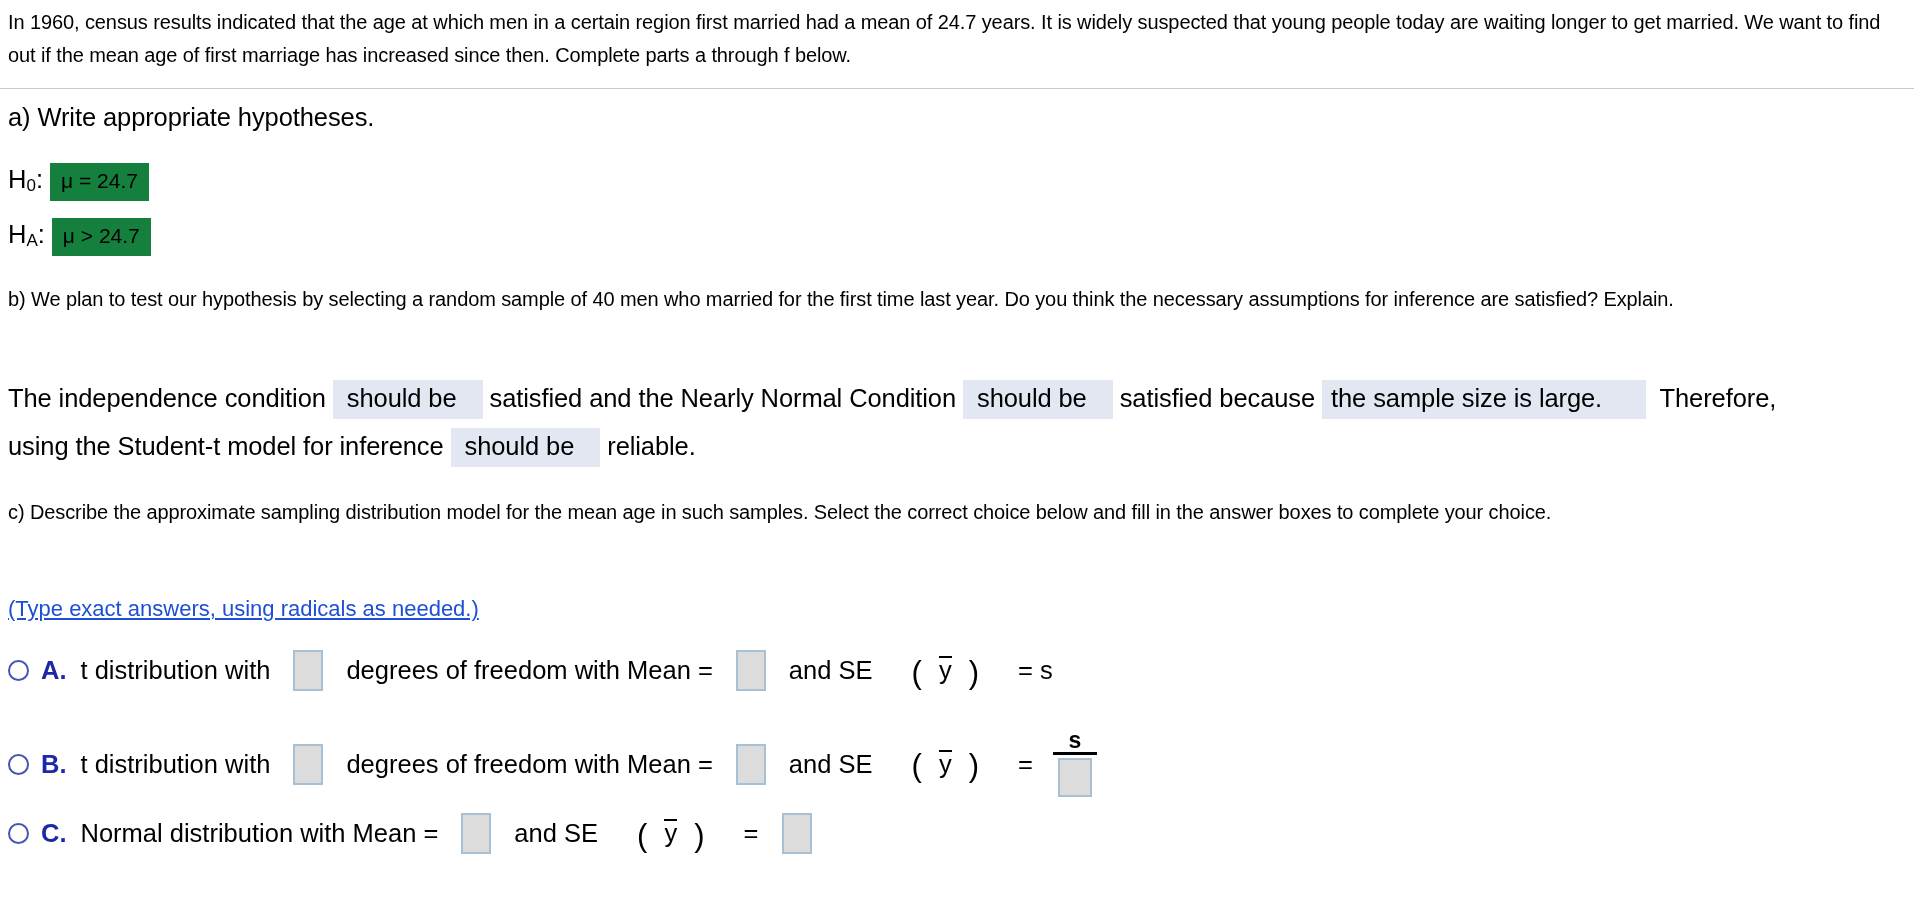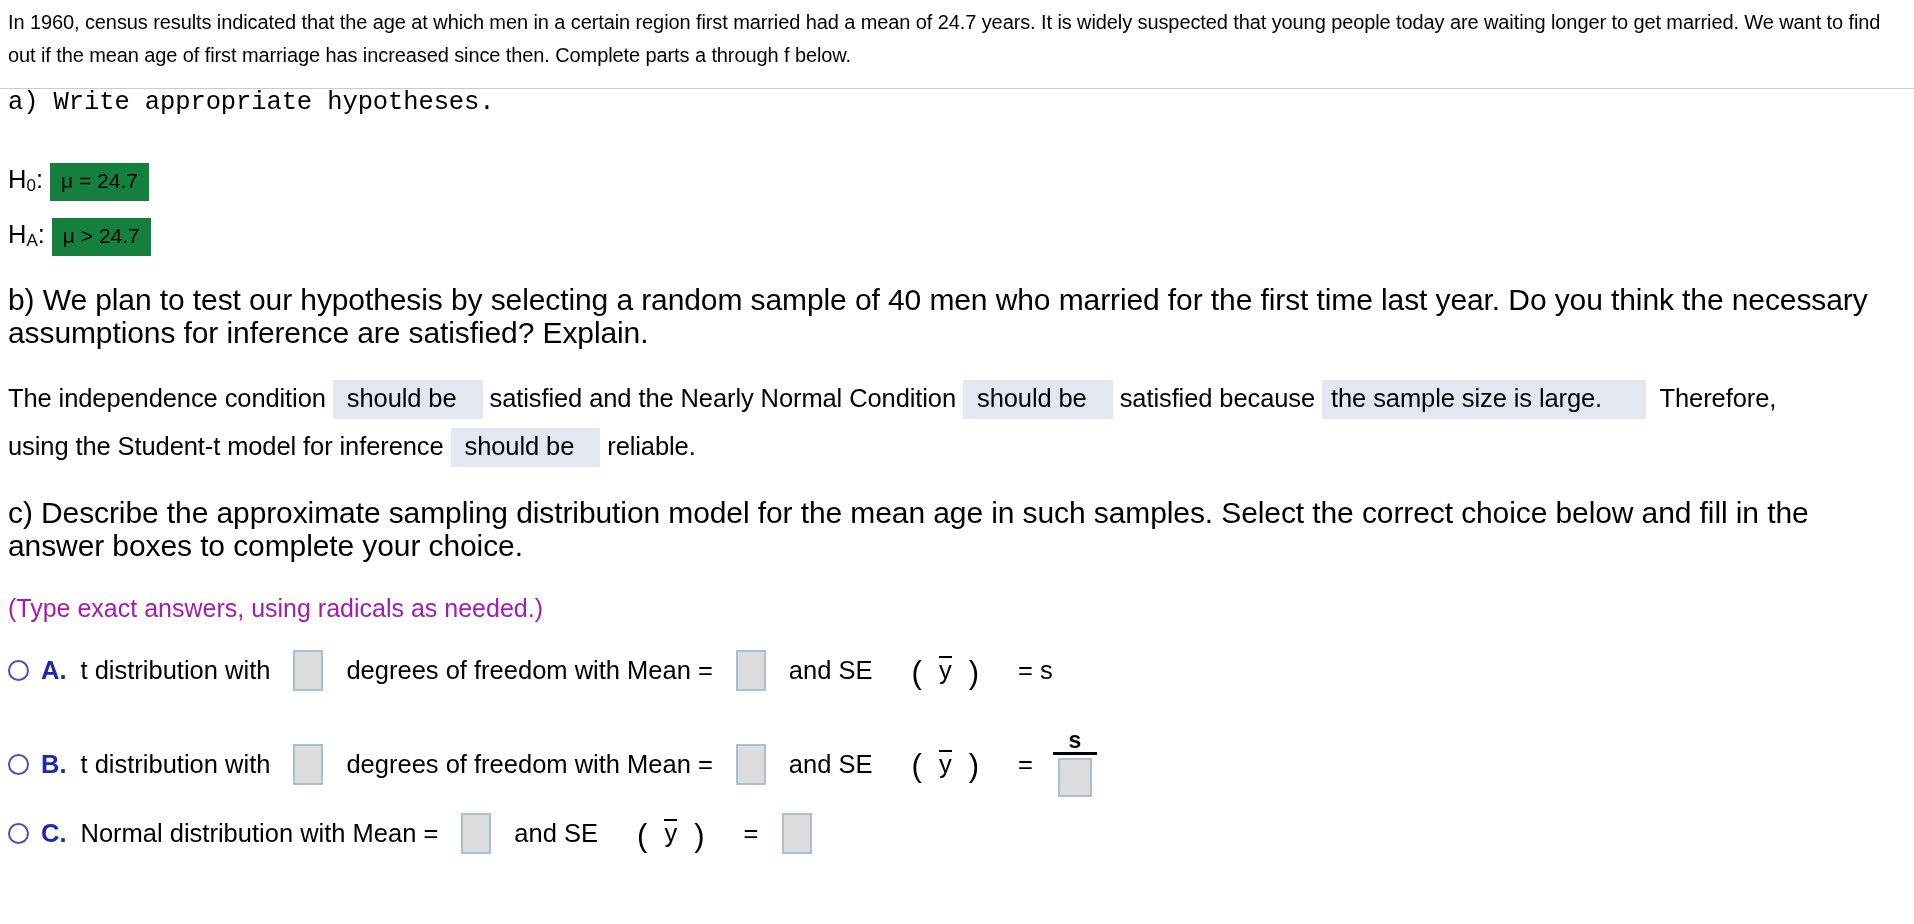--- a/index.html
+++ b/index.html
@@ -43,21 +43,21 @@
   
   .row {
     position: absolute;
     font-size: 25.5px;
     line-height: 33px;
     letter-spacing: -0.1px;
     white-space: nowrap;
   }
   .wrapblock {
     position: absolute;
-    font-size: 30px;
+    font-size: 20px;
     line-height: 33px;
     letter-spacing: -0.1px;
   }
 
   
   .hyp {
     position: absolute;
     display: flex;
     align-items: baseline;
     font-size: 25.5px;
@@ -90,24 +90,25 @@
   }
   .dropdown.wide {
     width: 306px;
     padding-left: 9px;
     padding-right: 9px;
   }
 
   
   .hint {
     position: absolute;
-    color: #a21caf;
-    font-size: 25px;
-    line-height: 33px;
-    white-space: nowrap;
+    color: #1d4ed8;
+    font-size: 22px;
+    line-height: 33px;
+    white-space: nowrap;
+    text-decoration: underline;
   }
 
   
   .choice {
     position: absolute;
     display: flex;
     align-items: center;
     font-size: 25.5px;
     white-space: nowrap;
     left: 8px;
@@ -200,21 +201,21 @@
 </style>
 </head>
 <body>
 
 <div class="page">
 
   <div class="intro">In 1960, census results indicated that the age at which men in a certain region first married had a mean of 24.7 years. It is widely suspected that young people today are waiting longer to get married. We want to find out if the mean age of first marriage has increased since then. Complete parts a through f below.</div>
 
   <div class="divider"></div>
 
-  <div class="row" style="left:8px; top:86px;font-family:Liberation Mono, monospace;">a) Write appropriate hypotheses.</div>
+  <div class="row" style="left:8px; top:101px;">a) Write appropriate hypotheses.</div>
 
   <div class="hyp" style="left:8px; top:163px;">
     <span class="hyp-label">H<sub>0</sub><span>:</span></span>
     <span class="ansfill">μ = 24.7</span>
   </div>
 
   <div class="hyp" style="left:8px; top:218px;">
     <span class="hyp-label">H<sub>A</sub><span>:</span></span>
     <span class="ansfill">μ &gt; 24.7</span>
   </div>

